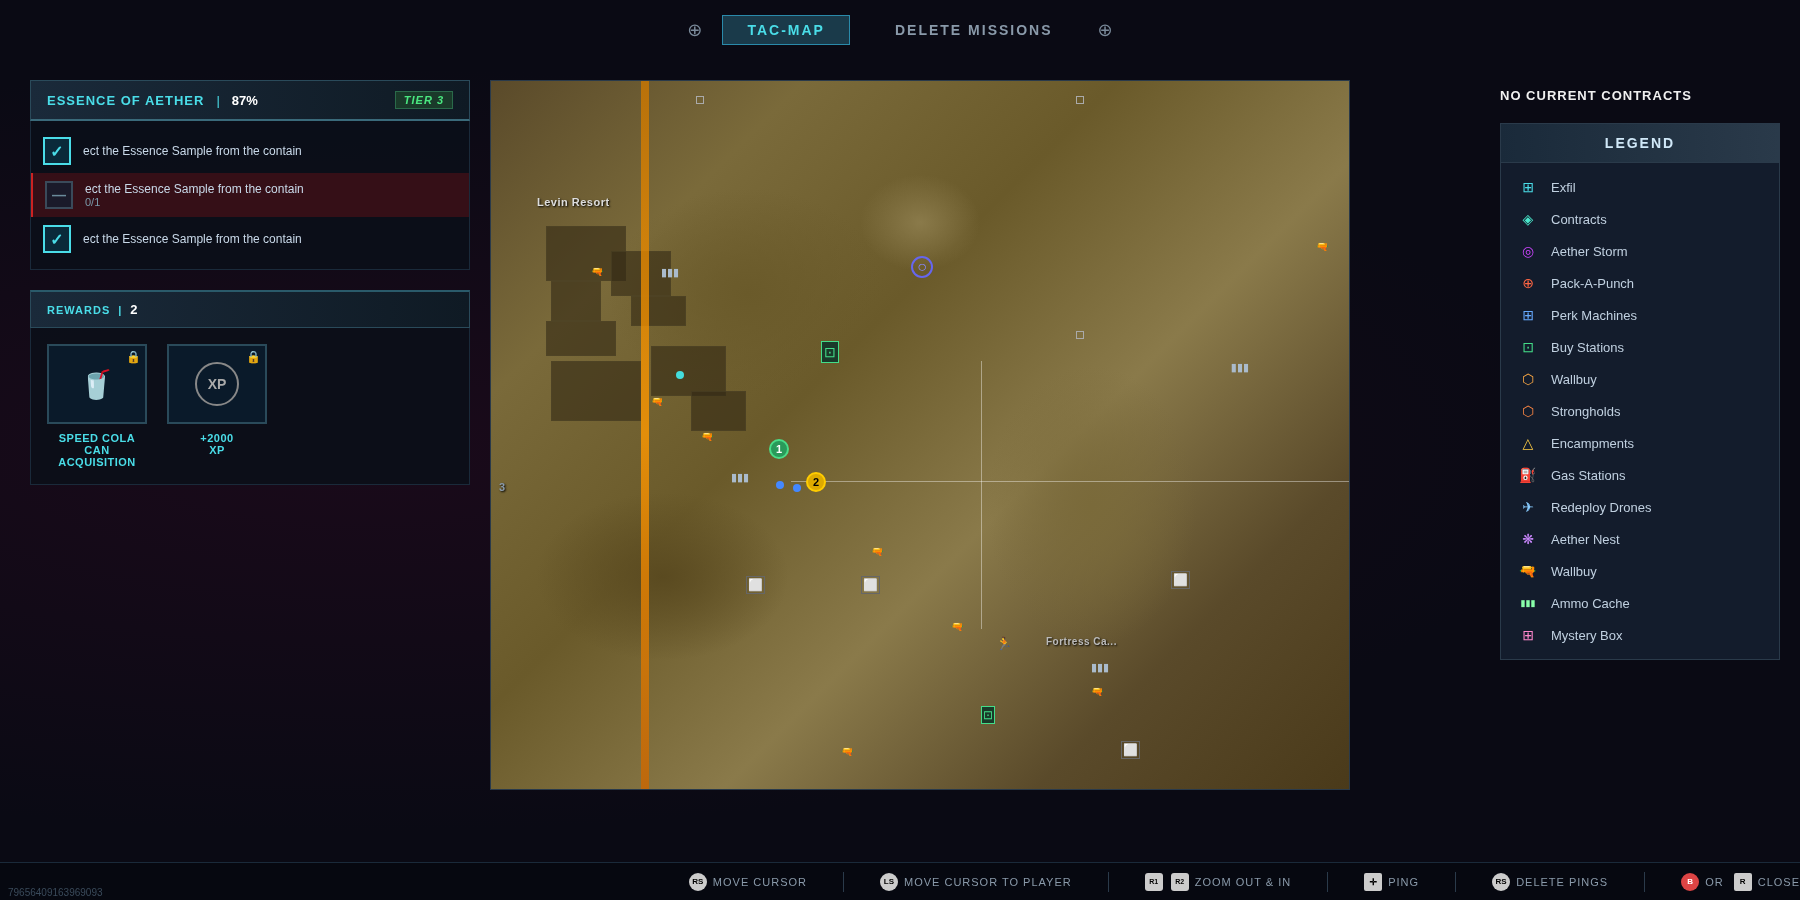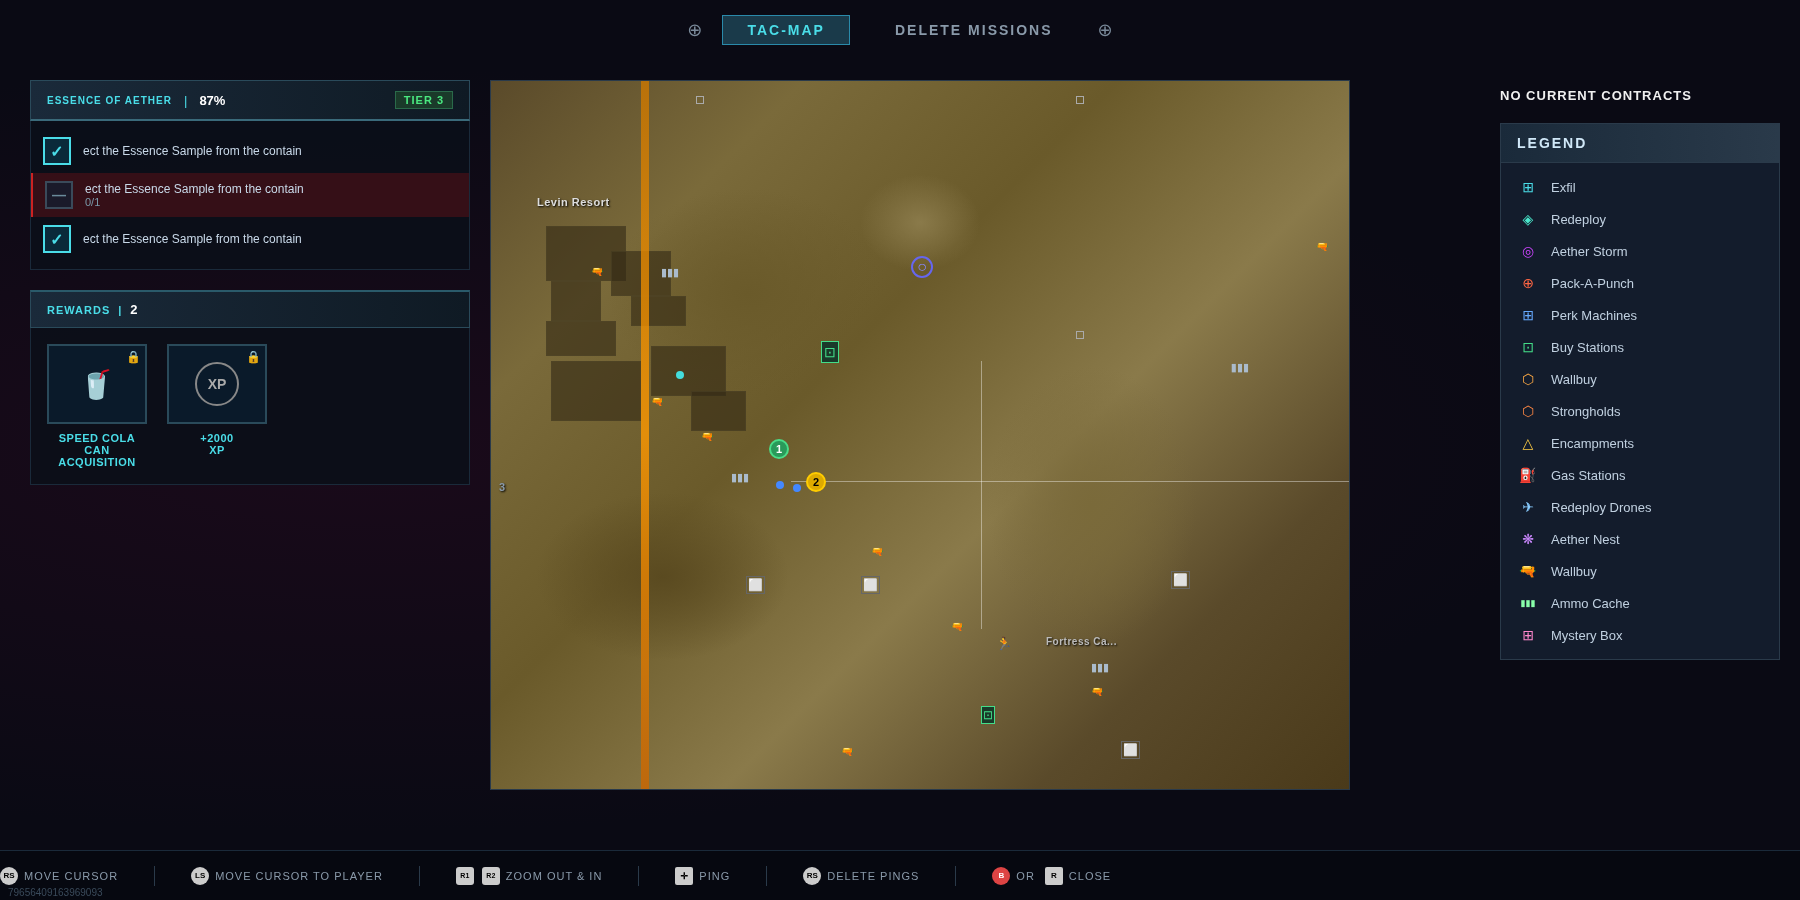--- a/index.html
+++ b/index.html
@@ -74,21 +74,21 @@
       border: 1px solid #2a4a5a;
       border-bottom: 2px solid #3a6a7a;
       padding: 10px 16px;
       display: flex;
       align-items: center;
       gap: 12px;
     }
 
     .essence-title {
       color: #4adde8;
-      font-size: 10px;
+      font-size: 13px;
       font-weight: bold;
       letter-spacing: 1px;
       text-transform: uppercase;
     }
 
     .essence-divider {
       color: #4adde8;
       font-size: 13px;
     }
 
@@ -100,20 +100,21 @@
 
     .tier-badge {
       background: #1a3a2a;
       border: 1px solid #2a6a4a;
       color: #4ae880;
       font-size: 11px;
       font-weight: bold;
       padding: 2px 8px;
       letter-spacing: 1px;
       margin-left: auto;
+      font-style: italic;
     }
 
     
     .missions-list {
       background: rgba(10, 15, 25, 0.85);
       border: 1px solid #1a2a3a;
       border-top: none;
       padding: 8px 0;
     }
 
@@ -360,20 +361,21 @@
 
     .legend-box {
       background: rgba(20, 30, 45, 0.95);
       border: 1px solid #2a3a4a;
       margin-top: 16px;
     }
 
     .legend-title-bar {
       background: linear-gradient(90deg, #1a2a3a 0%, #2a3a4a 100%);
       padding: 10px 16px;
+      text-align: center;
       border-bottom: 1px solid #2a3a4a;
     }
 
     .legend-title {
       color: #d0e8f8;
       font-size: 14px;
       font-weight: bold;
       letter-spacing: 2px;
       text-transform: uppercase;
     }
@@ -420,26 +422,26 @@
     .icon-wallbuy { color: #ffddaa; }
     .icon-ammo { color: #88ffaa; }
     .icon-mystery { color: #ff88cc; }
 
     
     .bottom-hud {
       position: absolute;
       bottom: 0;
       left: 0;
       right: 0;
-      height: 50px;
+      height: 38px;
       background: rgba(5, 8, 15, 0.9);
       border-top: 1px solid #1a2a3a;
       display: flex;
       align-items: center;
-      justify-content: flex-start;
+      justify-content: flex-end;
       gap: 36px;
       z-index: 10;
     }
 
     .hud-item {
       display: flex;
       align-items: center;
       gap: 6px;
     }
 
@@ -686,21 +688,21 @@
     </div>
     <div class="legend-items">
 
       <div class="legend-item">
         <div class="legend-icon icon-exfil">⊞</div>
         <span class="legend-label">Exfil</span>
       </div>
 
       <div class="legend-item">
         <div class="legend-icon icon-contracts">◈</div>
-        <span class="legend-label">Redeploy</span>
+        <span class="legend-label">Contracts</span>
       </div>
 
       <div class="legend-item">
         <div class="legend-icon icon-aether-storm">◎</div>
         <span class="legend-label">Aether Storm</span>
       </div>
 
       <div class="legend-item">
         <div class="legend-icon icon-pack-punch">⊕</div>
         <span class="legend-label">Pack-A-Punch</span>

